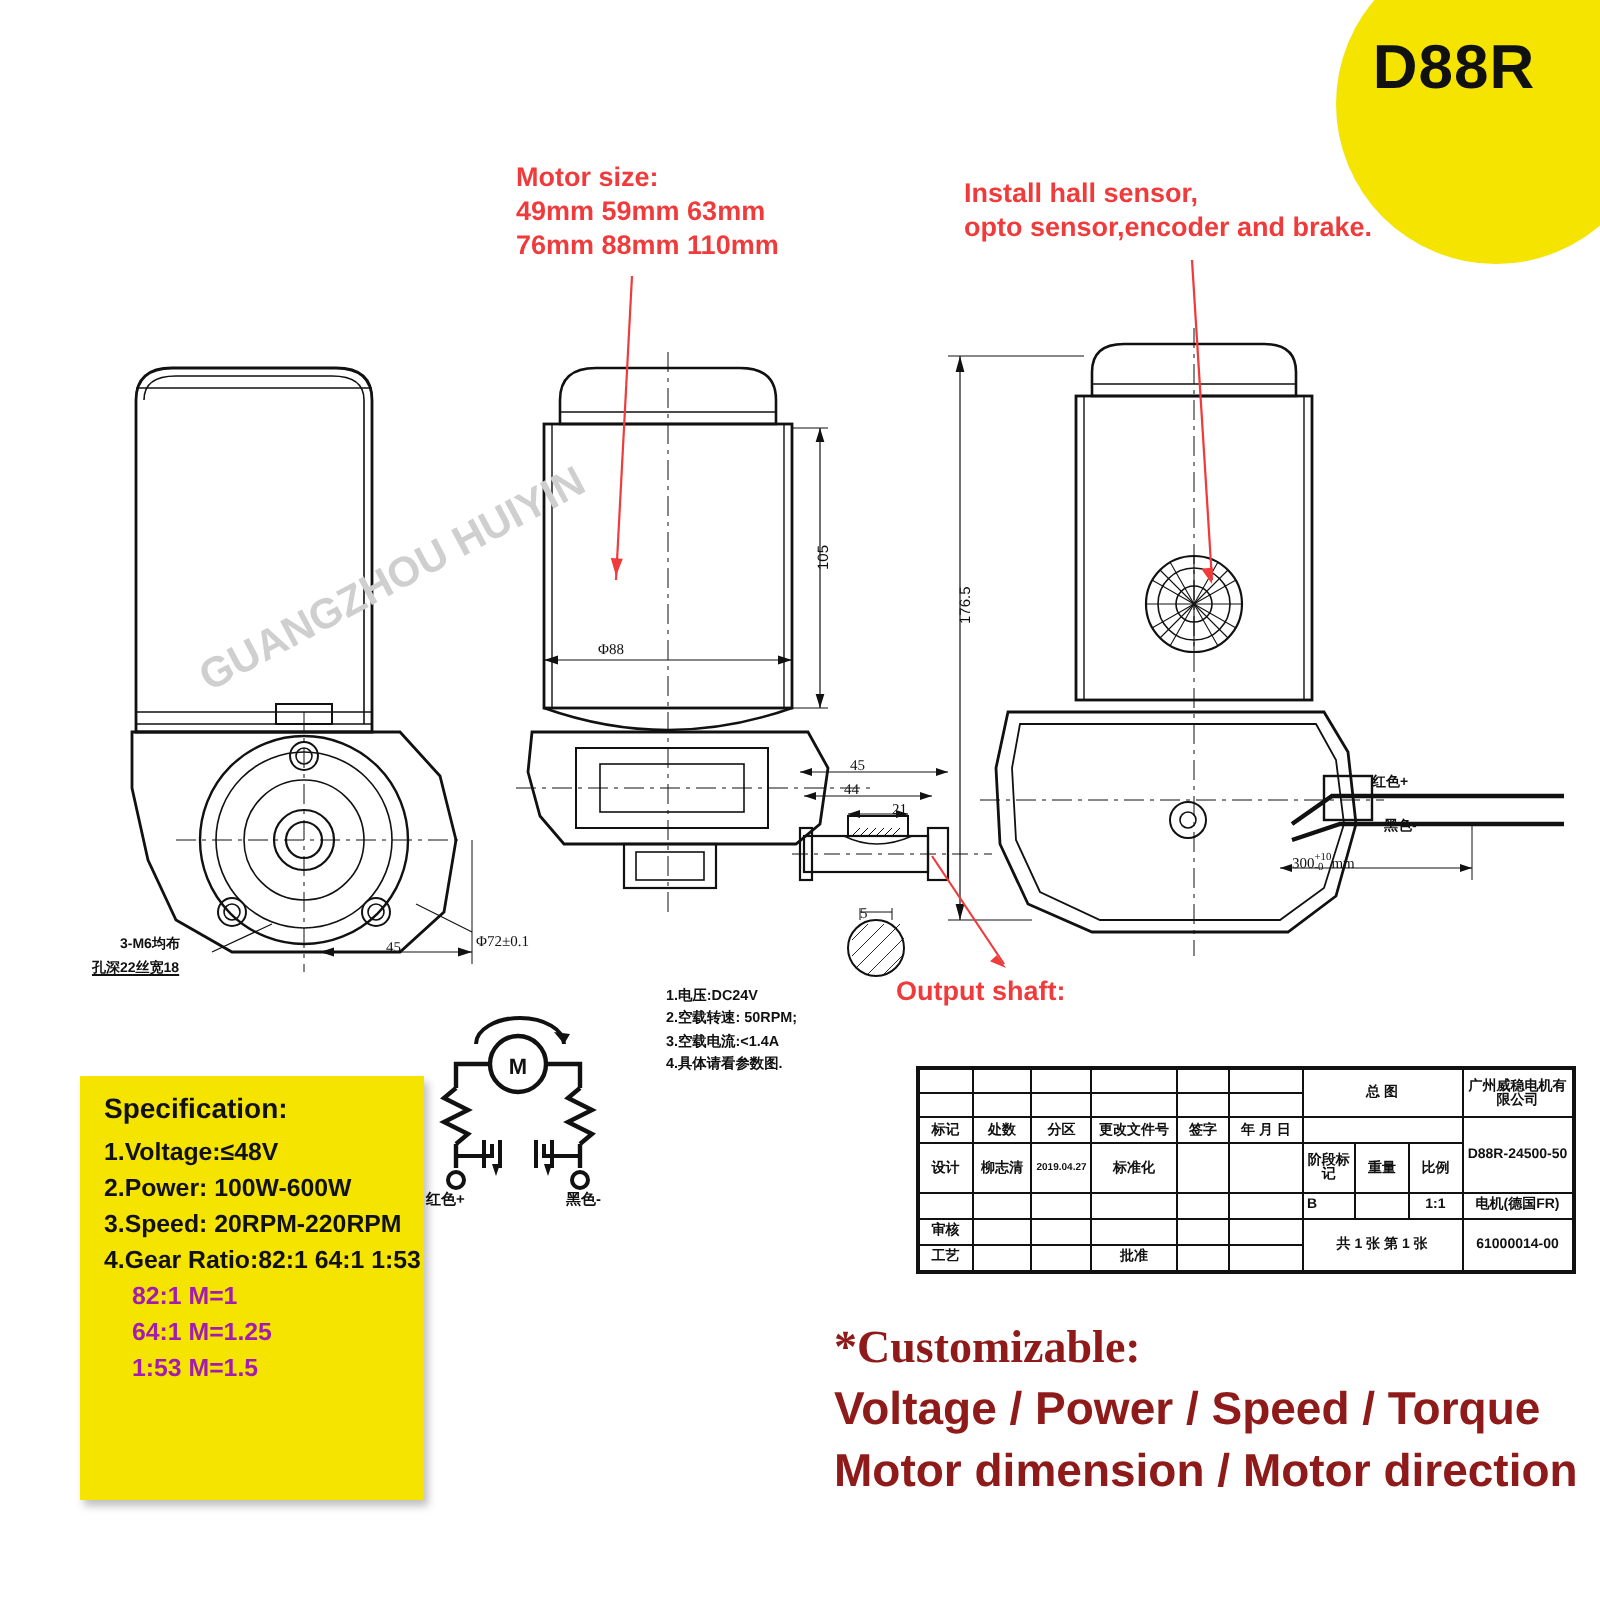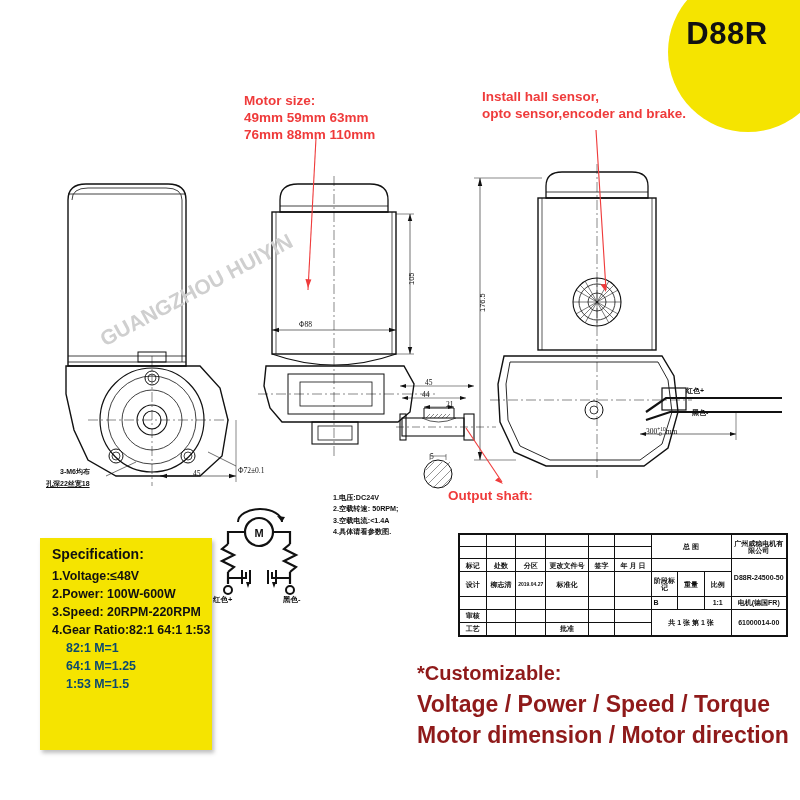--- a/index.html
+++ b/index.html
@@ -43,34 +43,34 @@
   }
 
   
   .anno-red {
     color: #ef3b3b;
     font-weight: bold;
     font-size: 13.5px;
     line-height: 17px;
     white-space: nowrap;
   }
-  #anno-motor-size { left: 244px; top: 80px; margin-top: 12px; }
+  #anno-motor-size { left: 258px; top: 80px; }
   #anno-hall { left: 482px; top: 88px; }
   #anno-output-shaft { left: 448px; top: 487px; }
 
   
   #customizable {
     left: 417px; top: 658px;
     color: #8f1a1a;
     font-weight: bold;
     font-size: 23px;
     line-height: 31px;
     white-space: nowrap;
   }
-  #cust-line1 { font-size: 20px; }
+  #cust-line1 { font-size: 23px; font-family: Liberation Serif, serif; }
 
   
   #spec-card {
     left: 40px; top: 538px;
     width: 172px; height: 212px;
     background: #f5e400;
     box-shadow: 2px 3px 4px rgba(0,0,0,0.25);
     padding: 8px 10px 0 12px;
     box-sizing: border-box;
   }
@@ -83,21 +83,21 @@
   .spec-line {
     font-size: 12.4px;
     font-weight: bold;
     color: #111;
     line-height: 18px;
     white-space: nowrap;
   }
   .spec-sub {
     font-size: 12.4px;
     font-weight: bold;
-    color: #0c4a6e;
+    color: #a21caf;
     line-height: 18px;
     padding-left: 14px;
     white-space: nowrap;
   }
 
   
   #notes {
     left: 333px; top: 492px;
     font-size: 7.2px;
     font-weight: bold;

